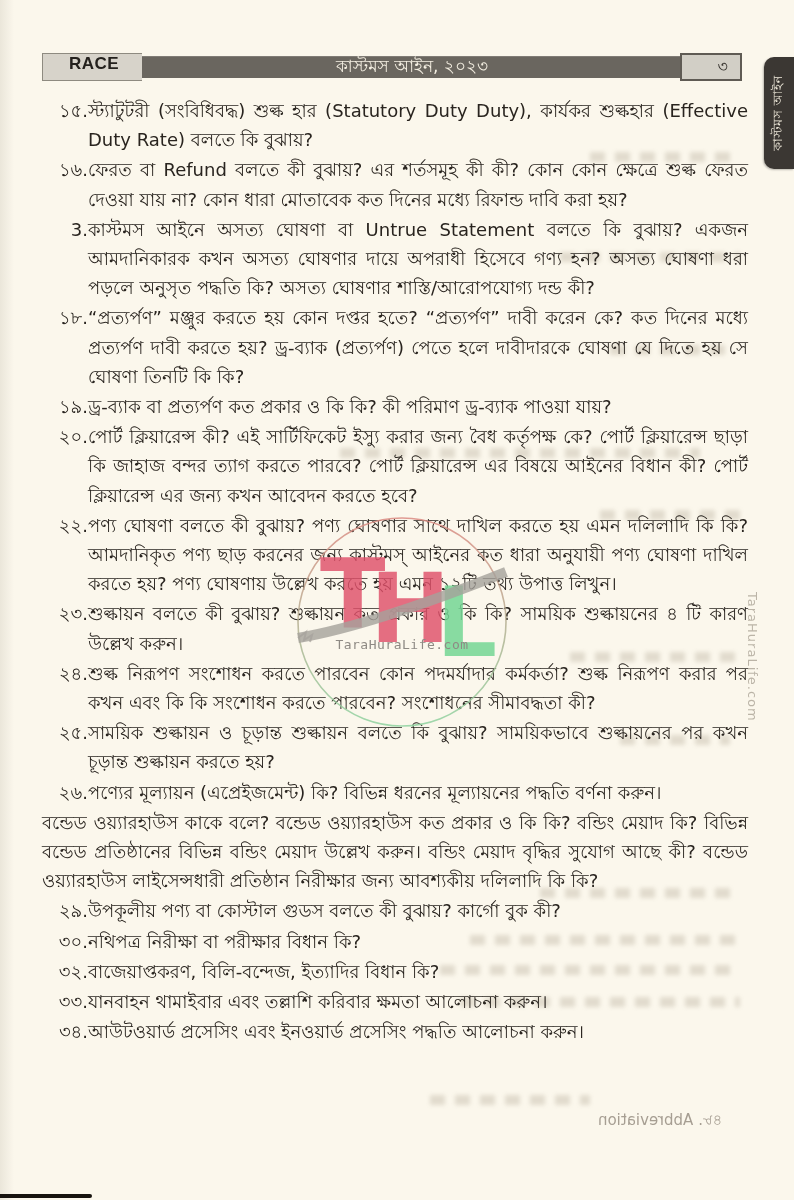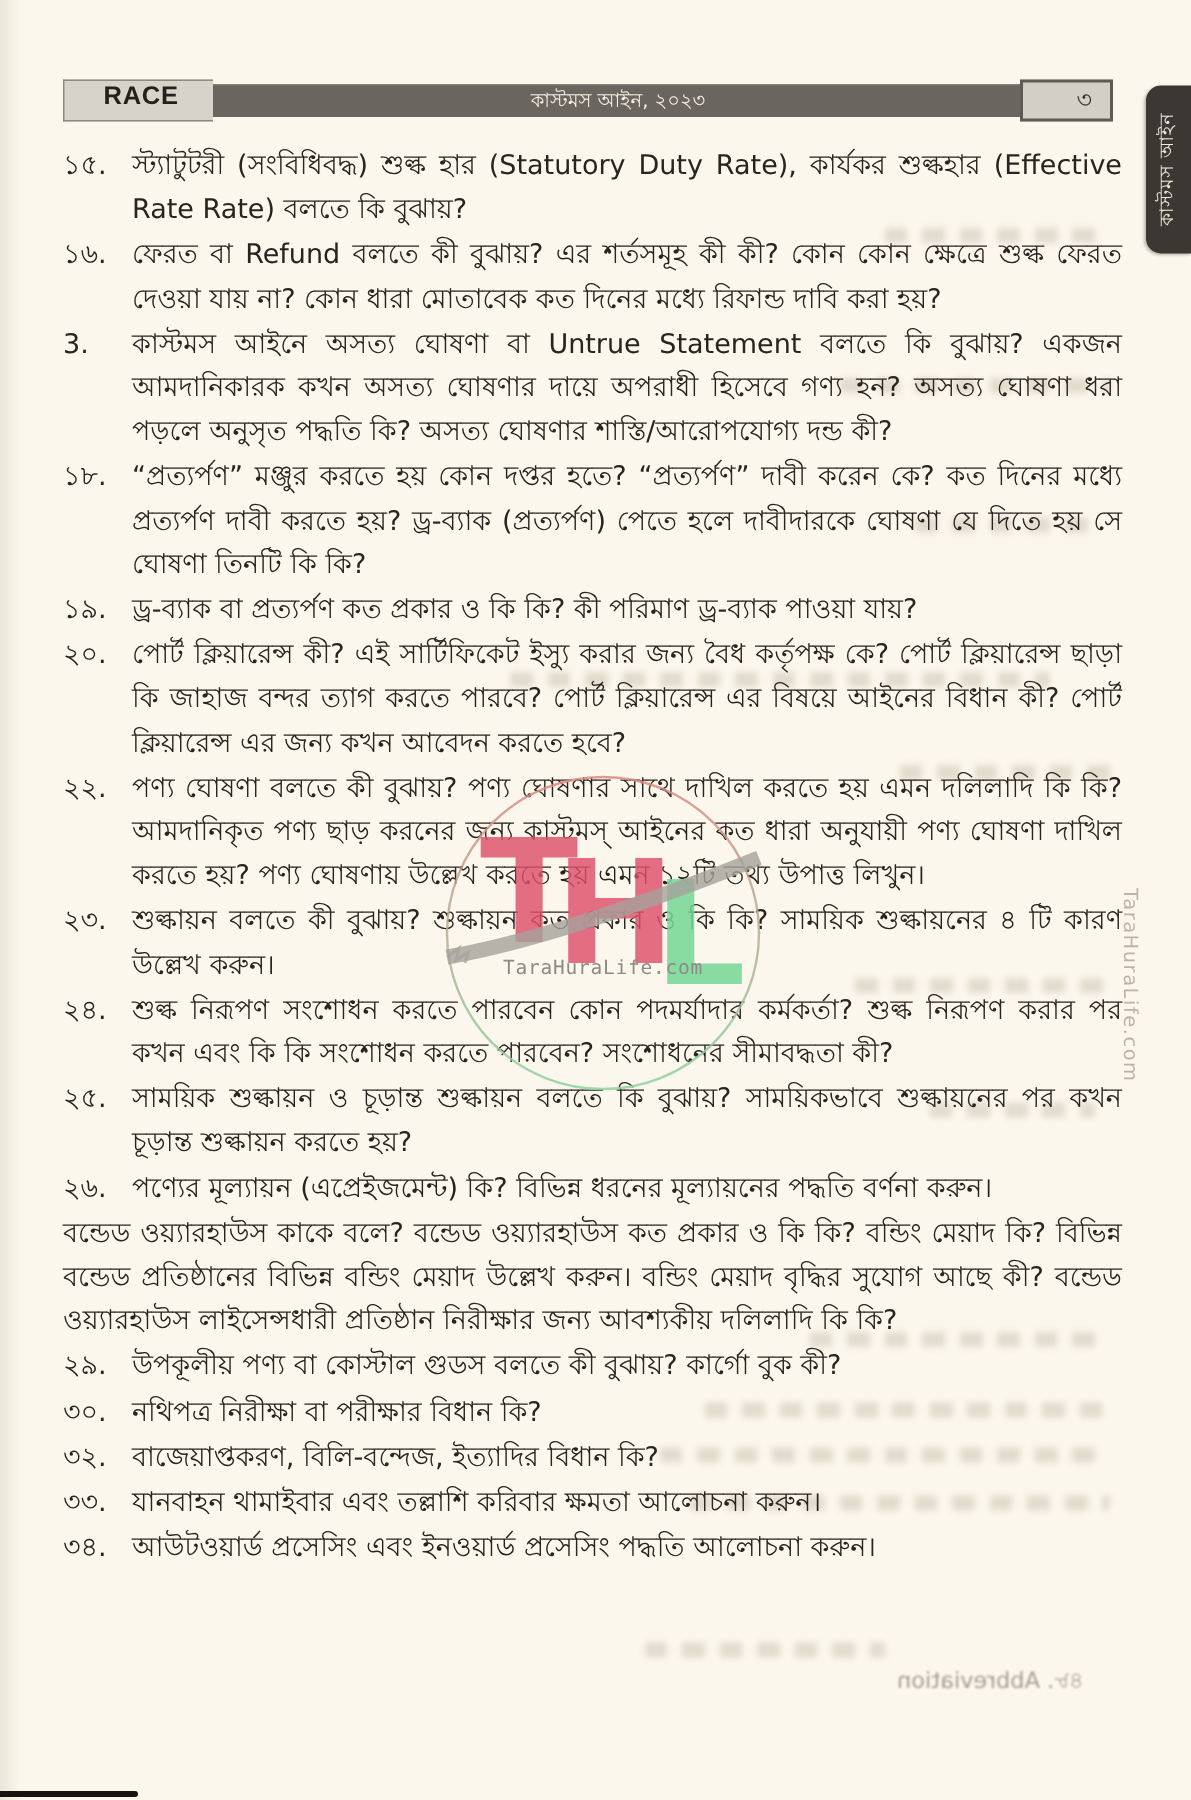--- a/index.html
+++ b/index.html
@@ -17,42 +17,42 @@
 
   
   .header{position:absolute;left:42px;top:52px;width:700px;height:30px;display:flex;align-items:center;}
   .brand-box{
     width:100px;height:28px;flex:none;background:#d7d3ca;border:1px solid #8e8a80;border-right:none;
     display:flex;align-items:flex-start;padding-left:26px;box-sizing:border-box;
     font-family:"Liberation Sans","DejaVu Sans",sans-serif;font-weight:bold;font-size:17px;color:#24211d;letter-spacing:.5px;
   }
   .title-bar{
     flex:1;height:22px;background:#6a665f;display:flex;align-items:center;justify-content:center;
-    color:#f4efe2;font-size:13px;box-shadow:inset 0 1px 0 rgba(255,255,255,.15);
+    color:#f4efe2;font-size:17px;box-shadow:inset 0 1px 0 rgba(255,255,255,.15);
   }
   .pageno-box{
     width:62px;height:28px;flex:none;margin-left:-2px;background:#d2cfc6;border:2px solid #5f5b54;
     display:flex;align-items:center;justify-content:flex-end;padding-right:12px;box-sizing:border-box;
     font-size:16px;color:#33302b;
   }
 
   
   .side-tab{
     position:absolute;right:0;top:57px;width:30px;height:112px;background:#3b3733;
     border-radius:10px 0 0 10px;display:flex;align-items:center;justify-content:center;
     box-shadow:-1px 1px 2px rgba(0,0,0,.25);
   }
   .side-tab span{
     transform:rotate(-90deg);white-space:nowrap;color:#efe9da;font-size:12.5px;letter-spacing:.5px;
   }
 
   
   .content{position:absolute;left:42px;top:96px;width:706px;color:#29241f;}
   .q{display:flex;margin-bottom:1px;font-size:18px;line-height:29.2px;}
-  .q .num{width:46px;flex:none;}
+  .q .num{width:46px;flex:none;text-align:right;}
   .q .txt{flex:1;text-align:justify;}
 
   
   .wm{position:absolute;left:296px;top:516px;width:212px;height:212px;pointer-events:none;}
   .wm-vertical{
     position:absolute;right:34px;top:592px;writing-mode:vertical-rl;
     font-size:13px;color:rgba(135,125,112,.55);letter-spacing:1px;pointer-events:none;
   }
 
   
@@ -96,21 +96,21 @@
   <div class="gh" style="left:540px;top:888px;width:200px"></div>
   <div class="gh" style="left:470px;top:935px;width:270px"></div>
   <div class="gh" style="left:440px;top:965px;width:300px"></div>
   <div class="gh" style="left:460px;top:997px;width:280px"></div>
   <div class="gh" style="left:430px;top:1095px;width:160px"></div>
   <div class="gh-mirror">৪৮. Abbreviation</div>
 
   <div class="content">
     <div class="q">
         <span class="num">১৫.</span>
-        <span class="txt">স্ট্যাটুটরী (সংবিধিবদ্ধ) শুল্ক হার (Statutory Duty Rate), কার্যকর শুল্কহার (Effective Rate Rate) বলতে কি বুঝায়?</span>
+        <span class="txt">স্ট্যাটুটরী (সংবিধিবদ্ধ) শুল্ক হার (Statutory Duty Duty), কার্যকর শুল্কহার (Effective Duty Rate) বলতে কি বুঝায়?</span>
       </div>
     <div class="q">
         <span class="num">১৬.</span>
         <span class="txt">ফেরত বা Refund বলতে কী বুঝায়? এর শর্তসমূহ কী কী? কোন কোন ক্ষেত্রে শুল্ক ফেরত দেওয়া যায় না? কোন ধারা মোতাবেক কত দিনের মধ্যে রিফান্ড দাবি করা হয়?</span>
       </div>
     <div class="q">
         <span class="num">3.</span>
         <span class="txt">কাস্টমস আইনে অসত্য ঘোষণা বা Untrue Statement বলতে কি বুঝায়? একজন আমদানিকারক কখন অসত্য ঘোষণার দায়ে অপরাধী হিসেবে গণ্য হন? অসত্য ঘোষণা ধরা পড়লে অনুসৃত পদ্ধতি কি? অসত্য ঘোষণার শাস্তি/আরোপযোগ্য দন্ড কী?</span>
       </div>
     <div class="q">

